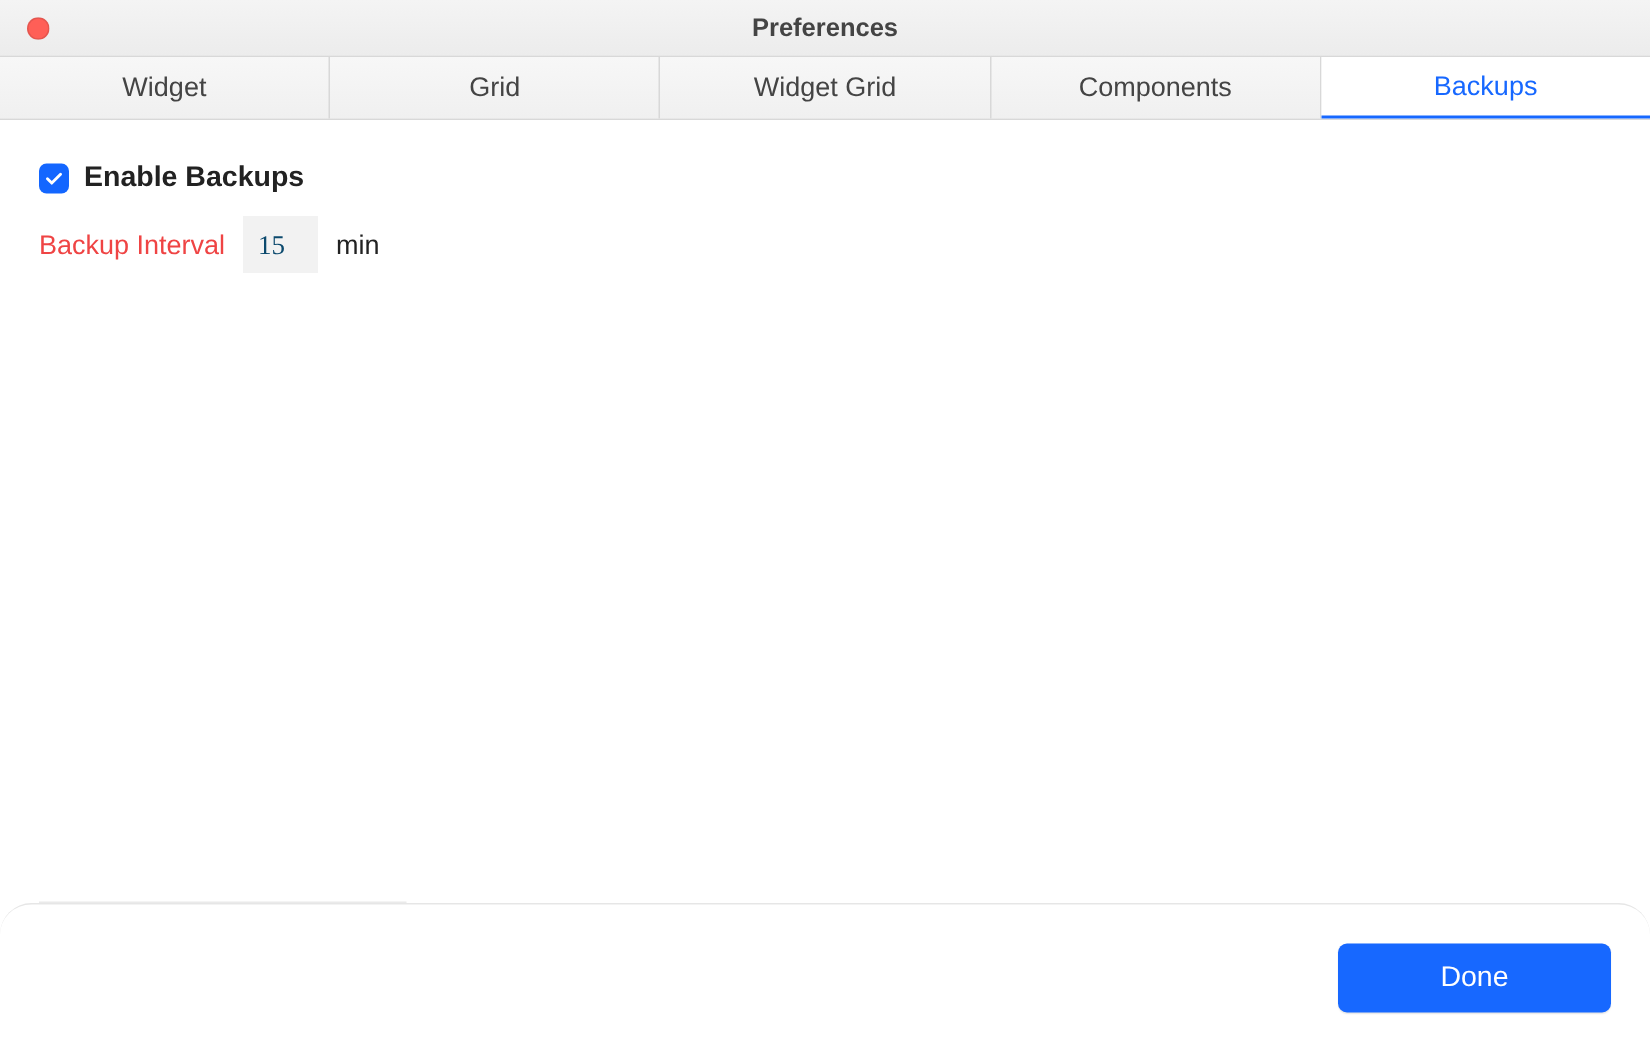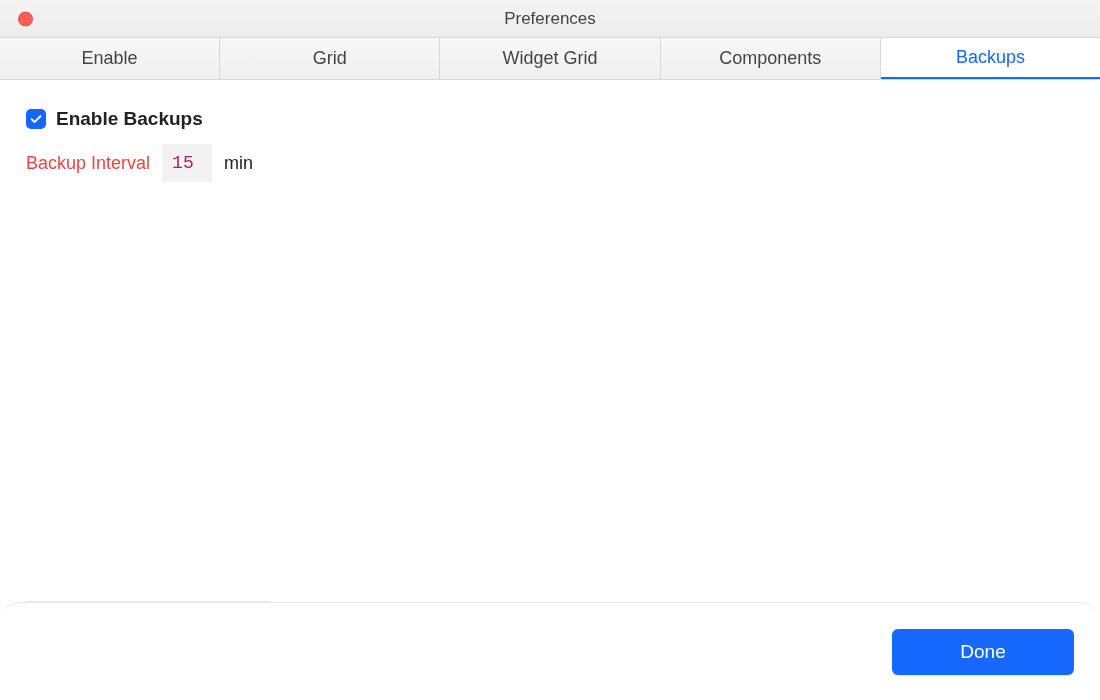--- a/index.html
+++ b/index.html
@@ -33,21 +33,21 @@
       transform: translateY(-50%);
       width: 15px;
       height: 15px;
       border-radius: 50%;
       background: #ff5f57;
       border: 0.5px solid rgba(0,0,0,0.1);
     }
     .title-text {
       font-size: 17px;
       color: #444;
-      font-weight: 400;
+      font-weight: 700;
     }
     .tabs {
       display: flex;
       width: 100%;
       background: linear-gradient(to bottom, #f7f7f7, #f0f0f0);
       border-bottom: 1px solid #d8d8d8;
       height: 42px;
     }
     .tab {
       flex: 1;
@@ -114,22 +114,22 @@
       color: #ef4444;
     }
     .interval-input {
       width: 50px;
       height: 38px;
       background: #f2f2f2;
       border: none;
       text-align: left;
       padding: 0 10px;
       font-size: 18px;
-      color: #be185d;
-      font-family: Liberation Mono, monospace;
+      color: #0c4a6e;
+      font-family: Liberation Serif, serif;
     }
     .unit {
       font-size: 18px;
       color: #222;
     }
     .divider-thin {
       position: absolute;
       left: 26px;
       bottom: -2px;
       width: 245px;
@@ -166,21 +166,21 @@
 </head>
 <body>
 
 <div class="titlebar">
   <div class="traffic-light"></div>
   <div class="title-text">Preferences</div>
 </div>
 
 <div class="tabs">
   <div class="tab">
-    <span>Enable</span>
+    <span>Widget</span>
   </div>
   <div class="tab">
     <span>Grid</span>
   </div>
   <div class="tab">
     <span>Widget Grid</span>
   </div>
   <div class="tab">
     <span>Components</span>
   </div>

